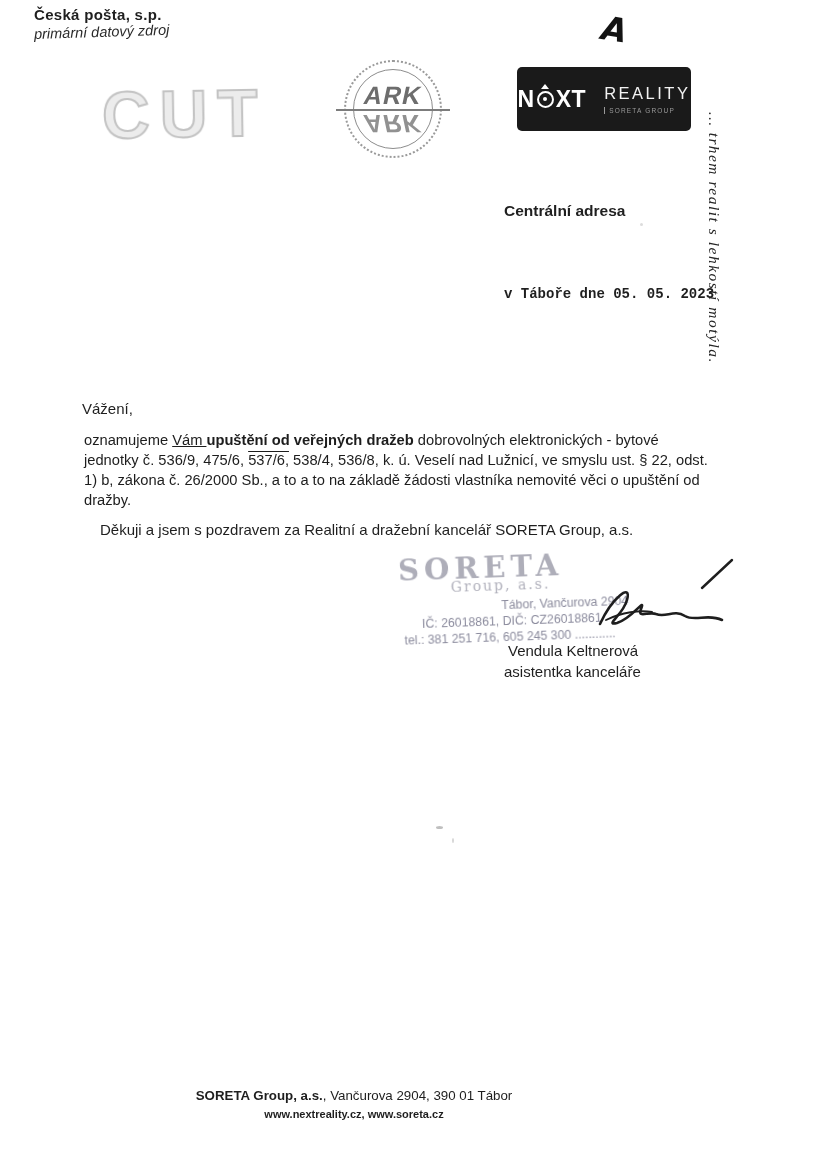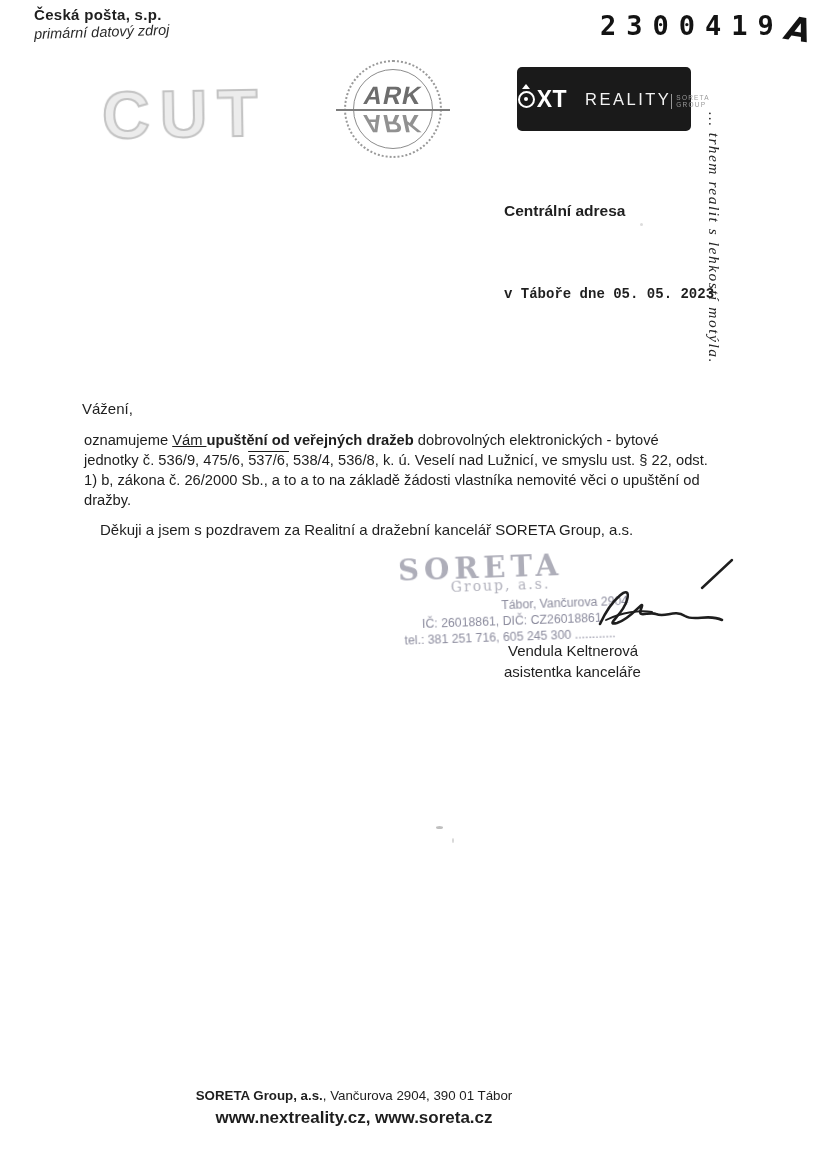--- a/index.html
+++ b/index.html
@@ -42,21 +42,21 @@
     position:absolute; left:517px; top:67px; width:174px; height:64px;
     background:#1a1a1a; border-radius:5px; color:#fff;
     display:flex; align-items:center; justify-content:center; padding:0 8px;
   }
   .next-left { font-weight:bold; font-size:23px; letter-spacing:.5px; display:flex; align-items:center; }
   .next-e { position:relative; display:inline-block; width:17px; height:17px; border:2.5px solid #fff; border-radius:50%; margin:0 2px; }
   .next-e::before { content:""; position:absolute; left:50%; top:-9px; margin-left:-4px;
                     border-left:4px solid transparent; border-right:4px solid transparent; border-bottom:5px solid #fff; }
   .next-e::after  { content:""; position:absolute; left:4px; top:4px; width:4px; height:4px; background:#fff; border-radius:50%; }
   .next-div { width:1px; height:30px; background:#cfcfcf; margin:0 9px; }
-  .next-right { display:flex; flex-direction:row; }
+  .next-right { display:flex; flex-direction:column; }
   .next-reality { font-size:16.5px; font-weight:400; letter-spacing:2.5px; color:#f2f2f2; }
   .next-sub { font-size:6.5px; letter-spacing:1.2px; color:#9a9a9a; margin-top:4px; border-left:1px solid #9a9a9a; padding-left:4px; }
 
   
   .tagline {
     position:absolute; left:705px; top:112px;
     writing-mode:vertical-rl; font-family:"Liberation Serif", serif; font-style:italic;
     font-size:15.5px; letter-spacing:1.5px; color:#262626;
   }
 
@@ -88,39 +88,38 @@
 
   .signature { position:absolute; left:592px; top:572px; }
   .slash-mark { position:absolute; left:698px; top:556px; }
 
   .signatory-name  { position:absolute; left:508px; top:642px; font-size:15px; }
   .signatory-title { position:absolute; left:504px; top:663px; font-size:15px; }
 
   .footer { position:absolute; left:0; top:1088px; width:708px; text-align:center; font-size:13.3px; color:#1e1e1e; }
   .footer-line { margin-bottom:5px; }
   .footer-bold { font-weight:bold; }
-  .footer-web  { font-weight:bold; font-size:17px; }
+  .footer-web  { font-weight:bold; font-size:11px; }
 
   .speck { position:absolute; background:#8a8a8a; border-radius:50%; opacity:.55; }
   .speck-1 { left:436px; top:826px; width:7px; height:3px; }
   .speck-2 { left:452px; top:838px; width:2px; height:5px; opacity:.35; }
   .speck-3 { left:640px; top:223px; width:3px; height:3px; opacity:.3; }
 </style>
 </head>
 <body>
 
 <div class="page">
 
   <div class="sender">
     <div class="sender-name">Česká pošta, s.p.</div>
     <div class="sender-sub">primární datový zdroj</div>
   </div>
 
   <div class="routing">
-    <span class="routing-digits">2300419</span>
     <span class="routing-letter">A</span>
   </div>
 
   <div class="cut-stamp">CUT</div>
 
   <div class="ark">
     <div class="ark-outer"></div>
     <div class="ark-inner"></div>
     <div class="ark-txt ark-top">ARK</div>
     <div class="ark-txt ark-bottom">ARK</div>

